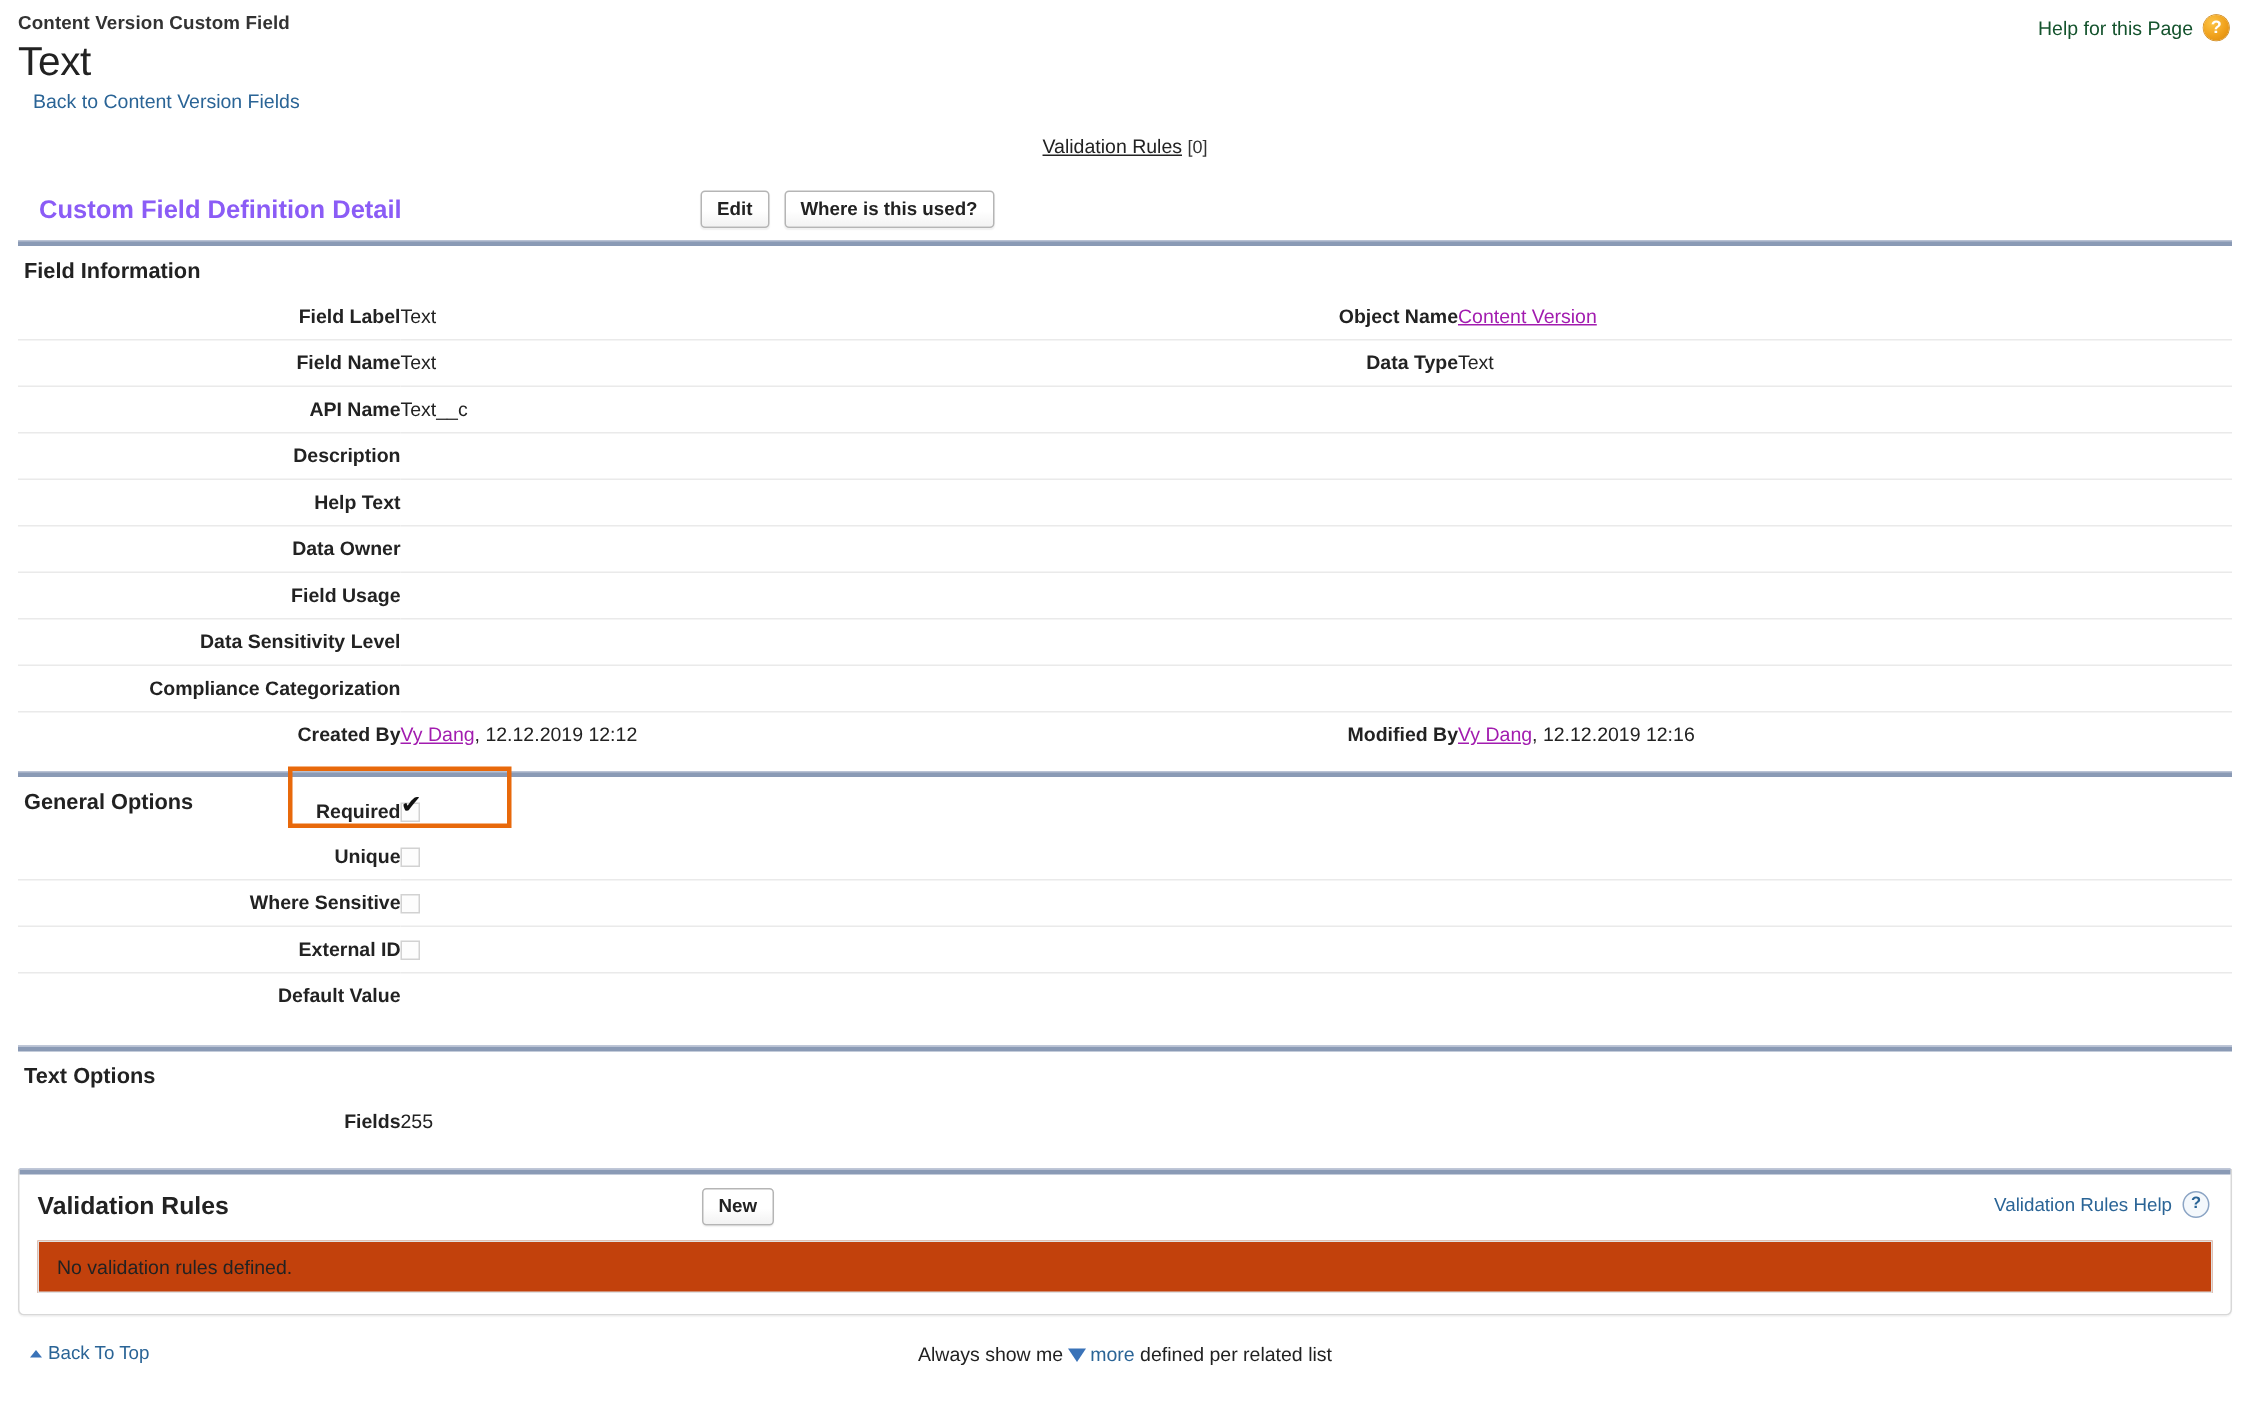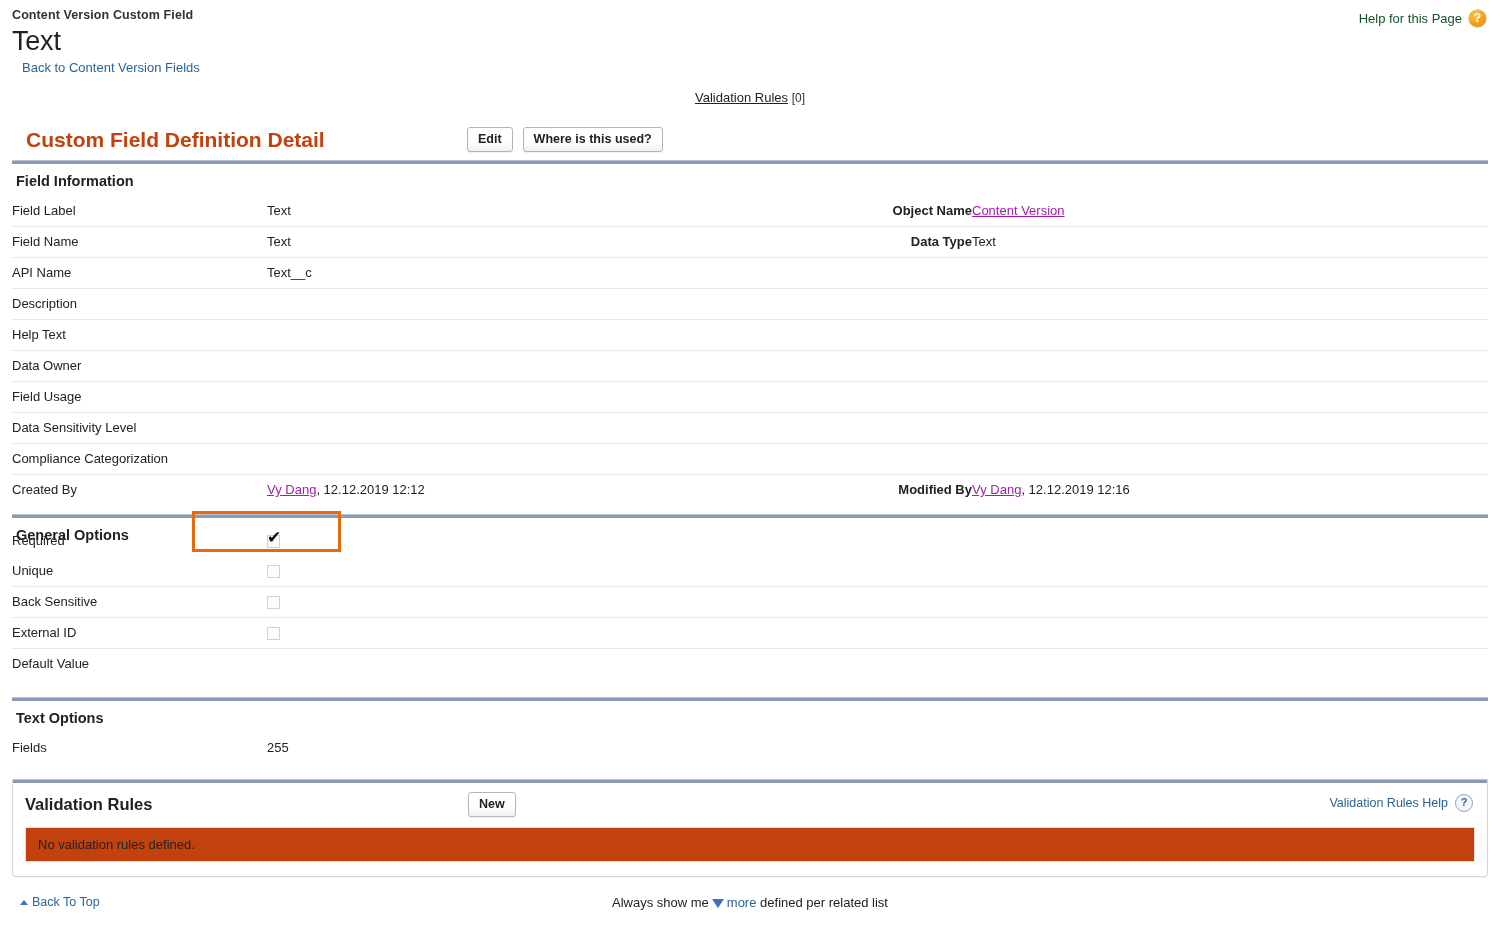--- a/index.html
+++ b/index.html
@@ -94,23 +94,23 @@
   .detail-block {
     margin: 22px 12px 0 12px;
   }
   .detail-head {
     display: flex;
     align-items: center;
     padding-bottom: 8px;
   }
   .detail-head h2 {
     margin: 0;
-    font-size: 21px;
-    font-weight: bold;
-    color: #c2410c;
+    font-size: 17px;
+    font-weight: bold;
+    color: #8b5cf6;
     width: 455px;
     padding-left: 14px;
     box-sizing: border-box;
   }
   .btn-row { display: flex; gap: 10px; }
   .btn {
     font-family: "Liberation Sans", sans-serif;
     font-size: 12.5px;
     font-weight: bold;
     color: #222222;
@@ -146,22 +146,22 @@
   table.fields tr { border-bottom: 1px solid #eaeaea; }
   table.fields tr.nb { border-bottom: none; }
   table.fields td {
     vertical-align: top;
     padding: 6px 0 7px 0;
     font-size: 13px;
     line-height: 17px;
   }
   td.lab {
     width: 255px;
-    text-align: left;
-    font-weight: normal;
+    text-align: right;
+    font-weight: bold;
     color: #222222;
     padding-right: 0;
   }
   td.val {
     padding-left: 26px;
     width: 455px;
     color: #222222;
     word-break: break-word;
   }
   td.lab2 {
@@ -427,21 +427,21 @@
         <td class="lab2"></td>
         <td class="val2"></td>
       </tr>
       <tr>
         <td class="lab">Unique</td>
         <td class="val"><span class="cbox"></span></td>
         <td class="lab2"></td>
         <td class="val2"></td>
       </tr>
       <tr>
-        <td class="lab">Back Sensitive</td>
+        <td class="lab">Where Sensitive</td>
         <td class="val"><span class="cbox"></span></td>
         <td class="lab2"></td>
         <td class="val2"></td>
       </tr>
       <tr>
         <td class="lab">External ID</td>
         <td class="val"><span class="cbox"></span></td>
         <td class="lab2"></td>
         <td class="val2"></td>
       </tr>

